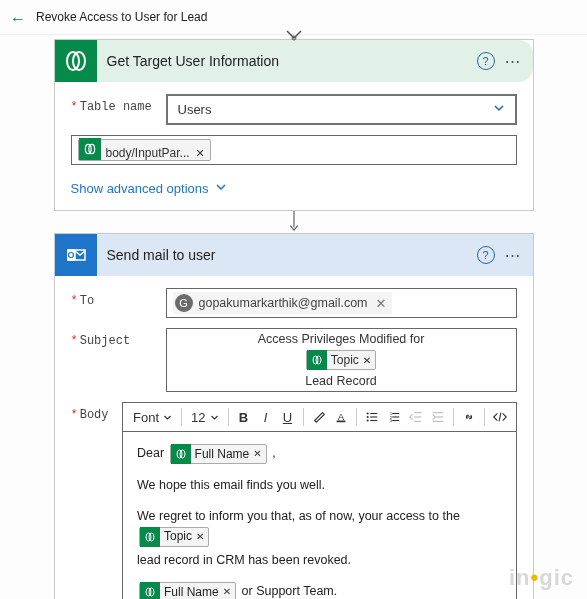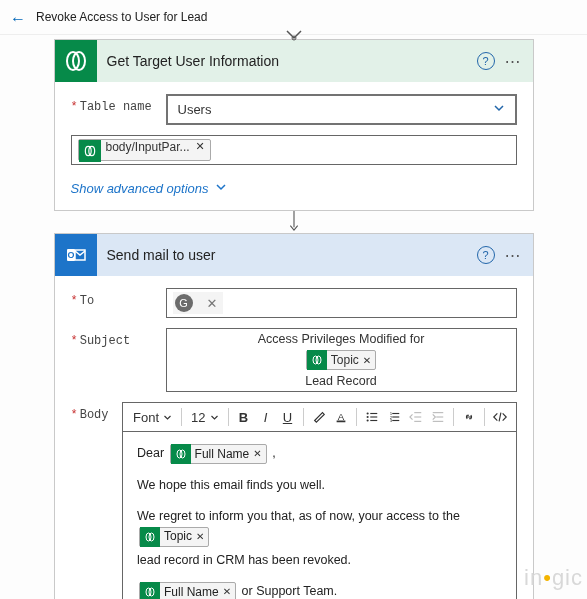--- a/index.html
+++ b/index.html
@@ -45,21 +45,21 @@
     background: #fff;
     margin: 0 auto;
     width: 480px;
   }
   .card-header {
     display:flex;
     align-items:center;
     padding: 0 10px 0 0;
     height:42px;
   }
-  .card-header.green { background:#e2f1e8; color:#222; }
+  .card-header.green { background:#e2f1e8; color:#222;border-radius:14px; }
   .card-header.blue  { background:#dbe7f5; color:#222; }
   .hdr-icon {
     width:42px;
     height:42px;
     display:flex;
     align-items:center;
     justify-content:center;
     margin-right:10px;
   }
   .hdr-icon.green { background:#068a49; }
@@ -103,21 +103,21 @@
     border:1px solid #666;
     min-height:30px;
     display:flex;
     align-items:center;
     padding: 3px 6px;
     flex-wrap:wrap;
     gap:4px;
   }
   .token {
     display:inline-flex;
-    align-items:flex-start;
+    align-items:flex-end;
     background:#f4f4f4;
     border:1px solid #aaa;
     border-radius:2px;
     height:22px;
     padding-right:5px;
     font-size:12px;
   }
   .token .tkn-icon {
     width:22px; height:22px;
     display:flex; align-items:center; justify-content:center;
@@ -126,21 +126,20 @@
   .token .tkn-icon.green { background:#068a49; }
   .token .tkn-x { margin-left:6px; color:#333; cursor:pointer; font-size:11px; }
   .show-adv {
     color:#1d74c9;
     font-size:13px;
     margin-top:6px;
     cursor:pointer;
     display:inline-flex;
     align-items:center;
     gap:6px;
-    font-style:italic;
   }
   .show-adv .chev { color:#1d74c9; font-size:12px; }
   .rich-toolbar {
     border:1px solid #666;
     height:30px;
     display:flex;
     align-items:center;
     padding:0 6px;
     gap:2px;
     font-size:13px;
@@ -183,25 +182,25 @@
     display:inline-flex; align-items:center; background:#f4f4f4;
     height:22px; padding-right:6px; font-size:12.5px; color:#444;
   }
   .email-token .avatar {
     width:18px;height:18px;border-radius:50%;background:#6b6b6b;color:#fff;
     display:flex;align-items:center;justify-content:center;font-size:11px;margin:2px 6px 2px 2px;
   }
   .email-token .tkn-x { margin-left:8px; color:#777; cursor:pointer; font-size:13px;}
   .watermark {
     position:fixed;
-    right:4px;
+    right:13px;
     bottom:8px;
     font-size:22px;
     color:#d8d8d8;
-    font-weight:400;
+    font-weight:700;
     letter-spacing:1px;
     pointer-events:none;
   }
   .watermark .dot-top { color:#f4b400; }
 </style>
 </head>
 <body>
 
 <div class="header">
   <span class="back-arrow">←</span>
@@ -296,20 +295,21 @@
       <span class="hdr-dots">⋯</span>
     </div>
     <div class="card-body">
 
       <div class="field-row">
         <div class="field-label"><span class="req-star">*</span><span>To</span></div>
         <div class="field-control">
           <div class="input-box">
             <span class="email-token">
               <span class="avatar">G</span>
+              <span>gopakumarkarthik@gmail.com</span>
               <span class="tkn-x">✕</span>
             </span>
           </div>
         </div>
       </div>
 
       <div class="field-row">
         <div class="field-label"><span class="req-star">*</span><span>Subject</span></div>
         <div class="field-control">
           <div class="input-box" style="font-size:12.5px;flex-direction:column;">

